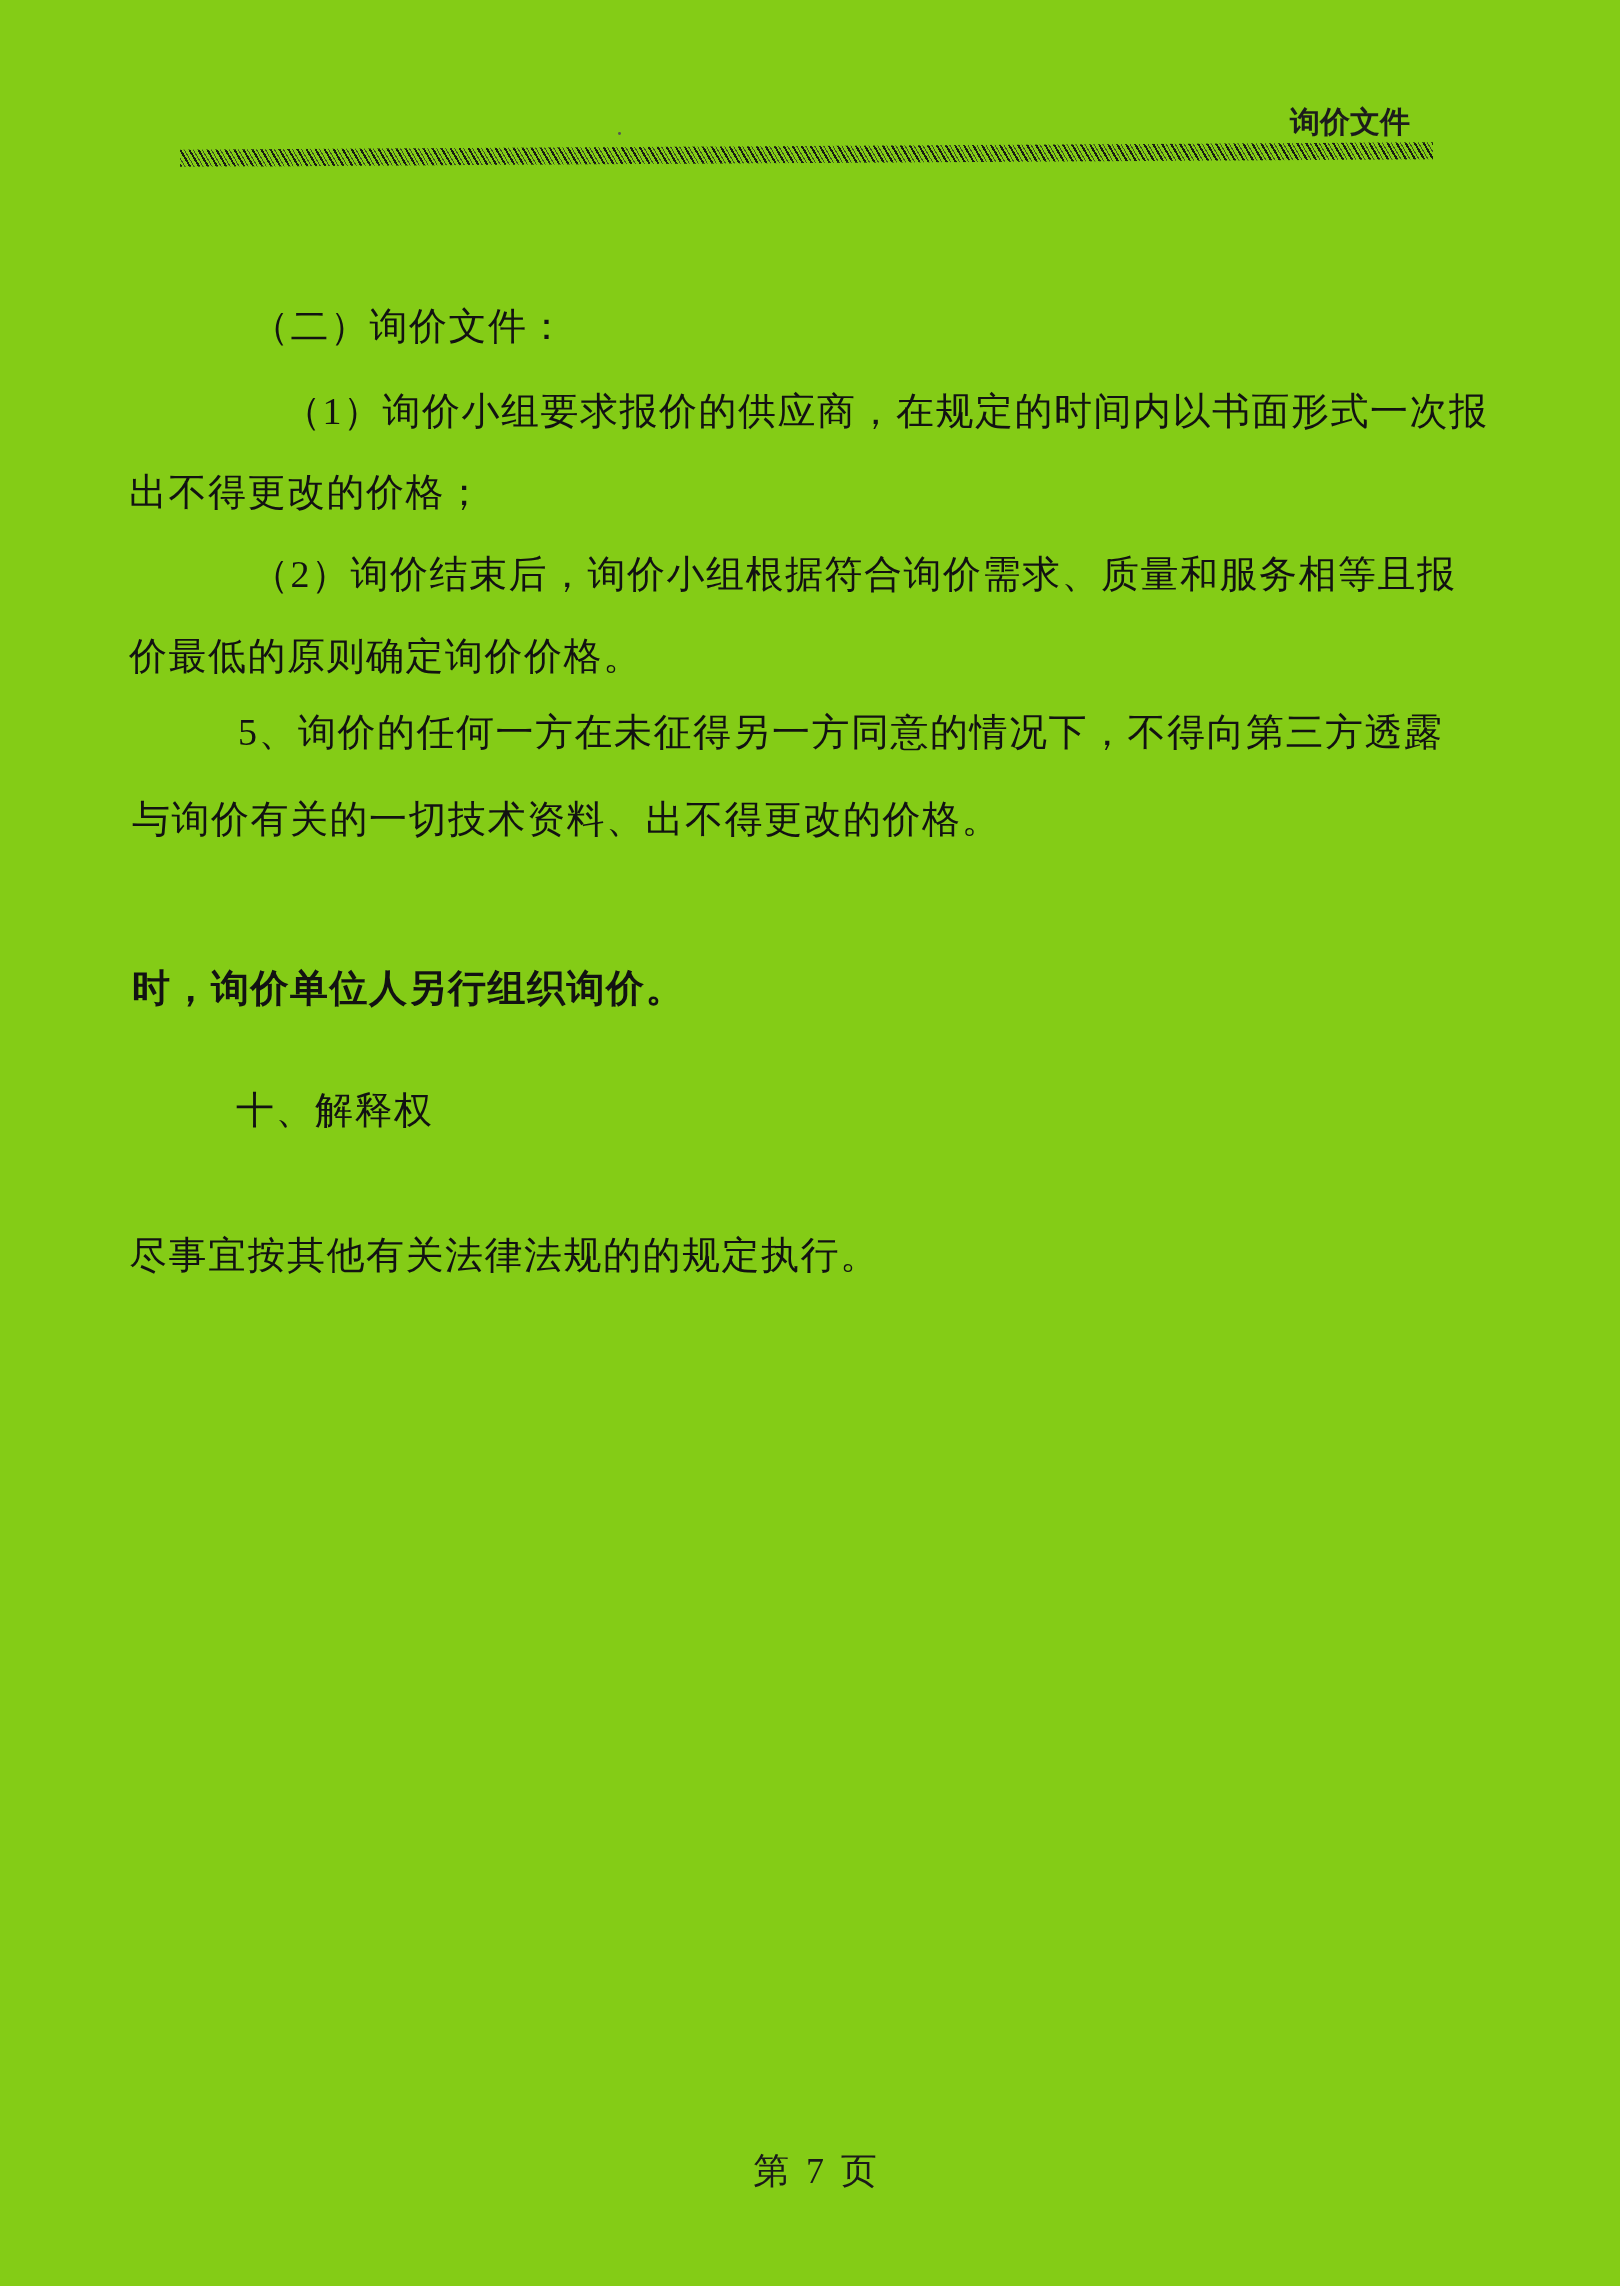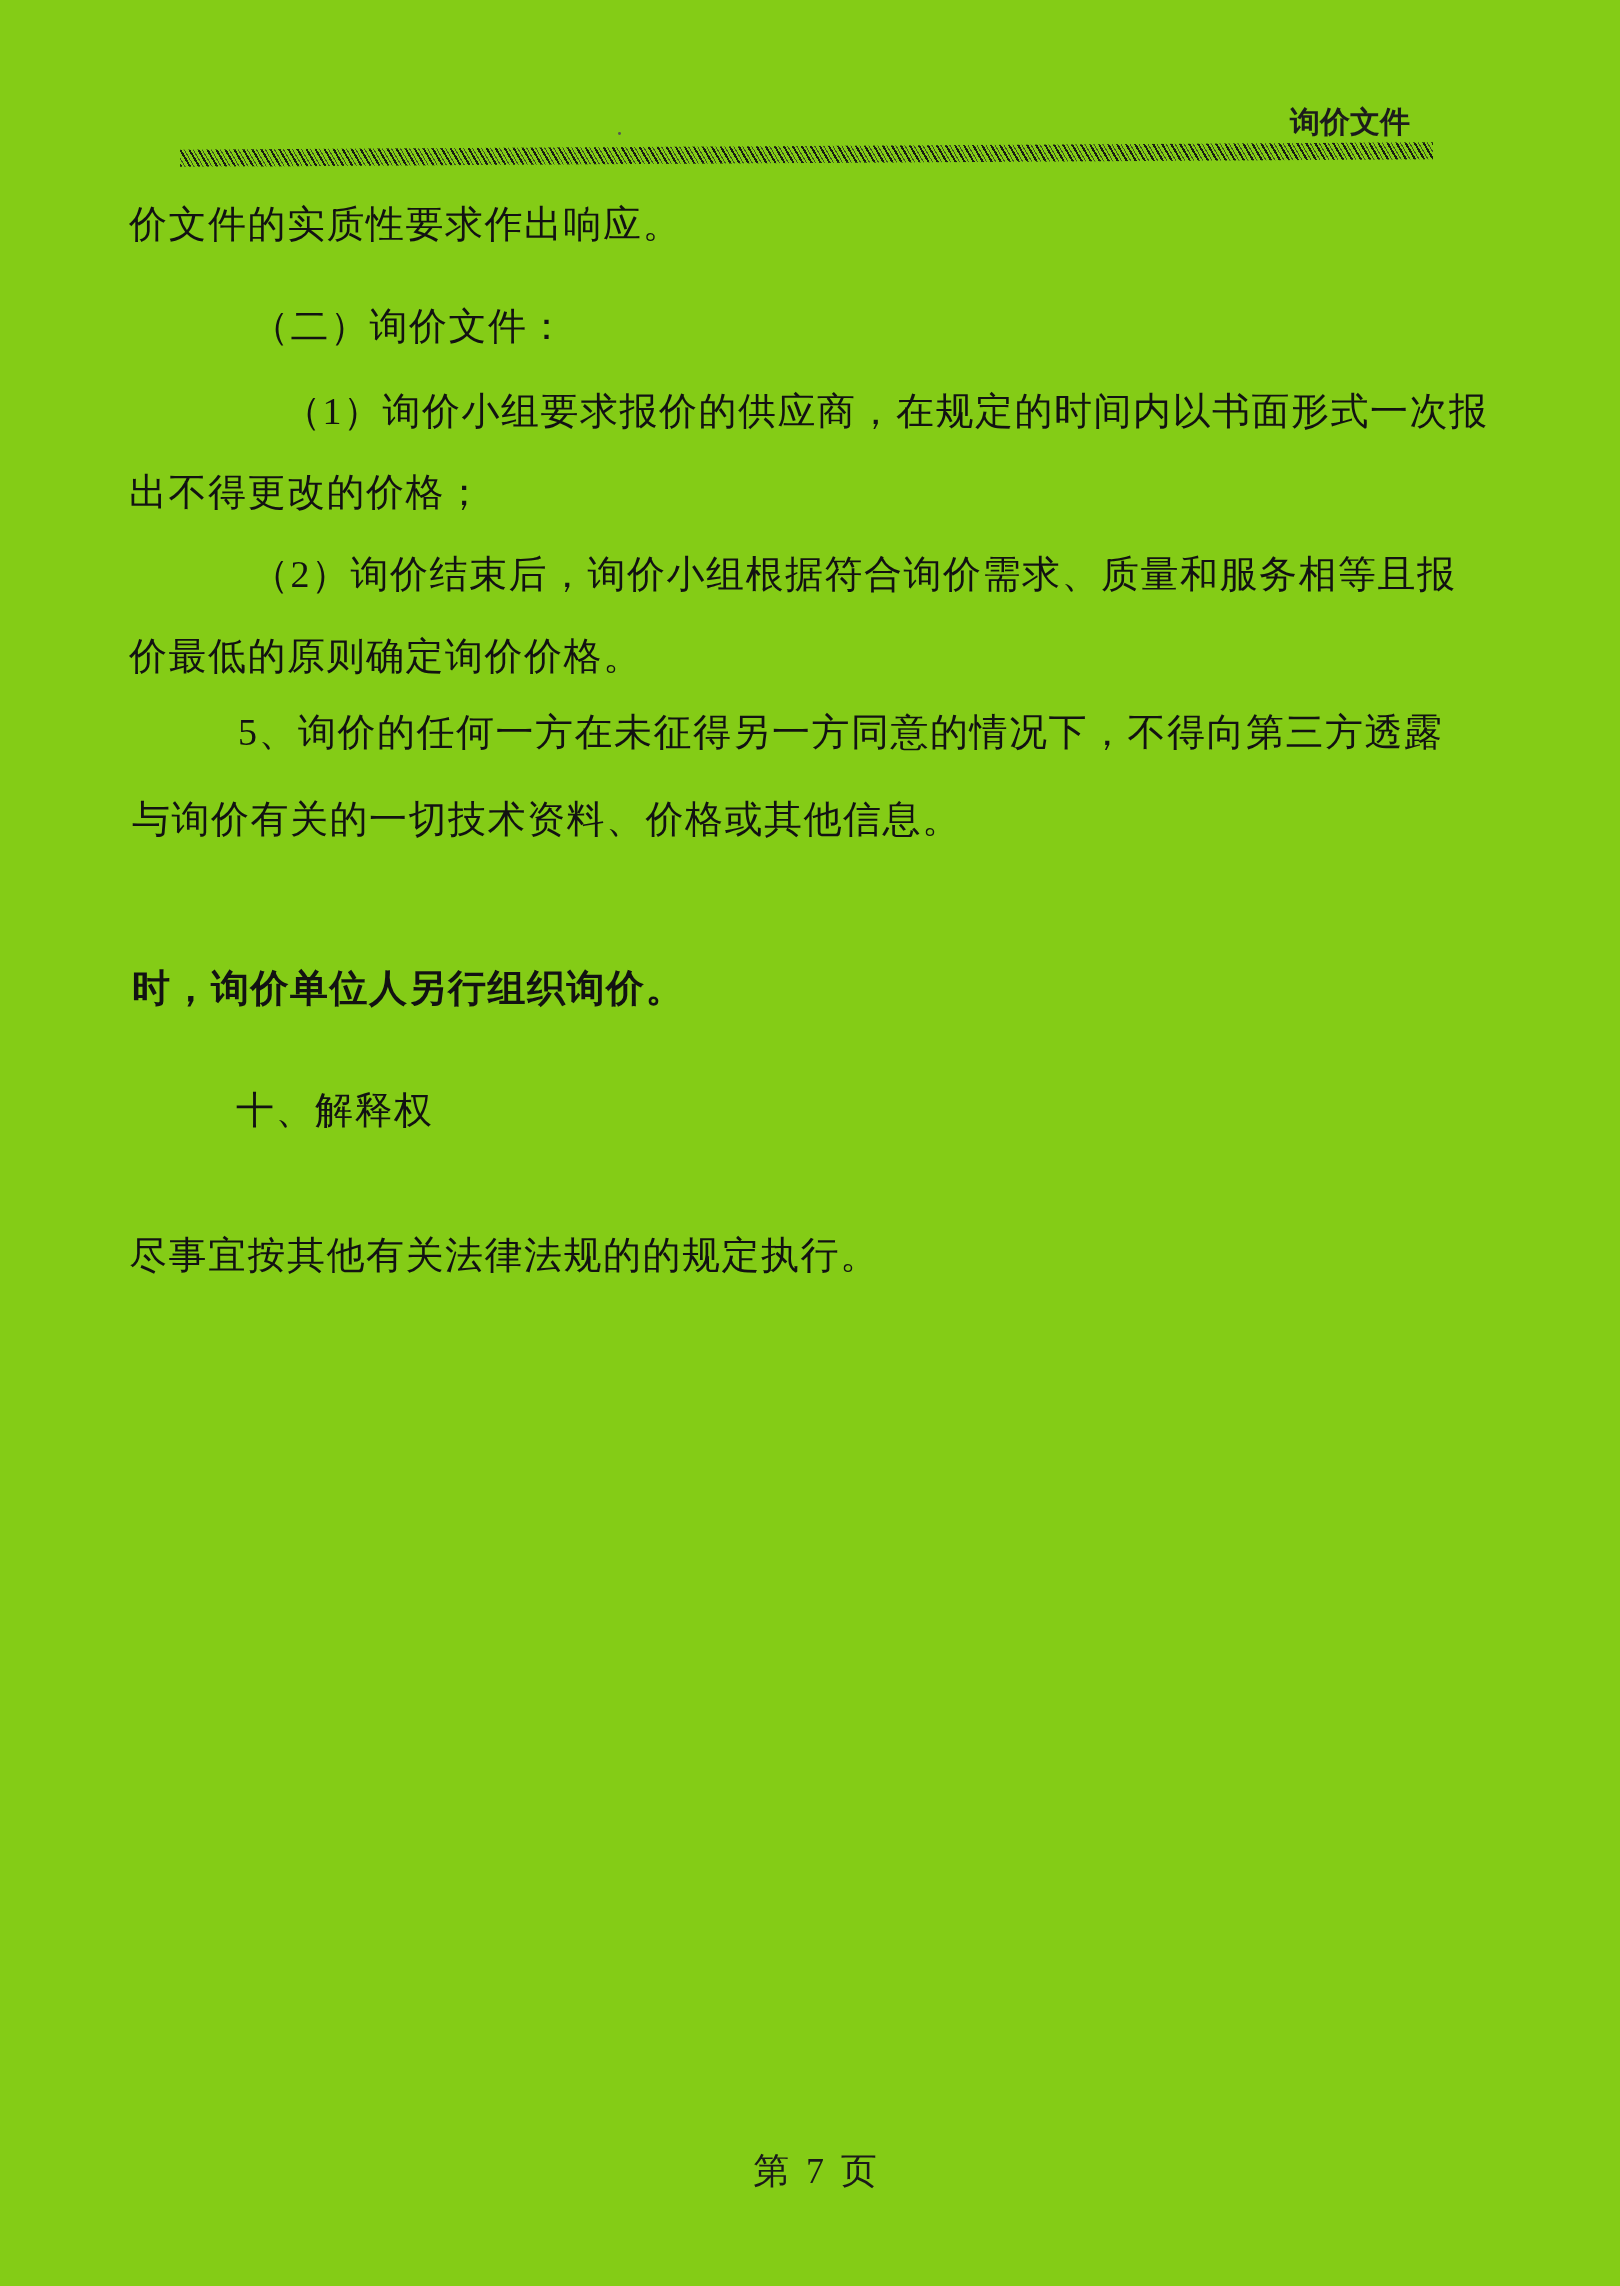--- a/index.html
+++ b/index.html
@@ -87,28 +87,27 @@
 <body>
 
 <div class="page">
 
   <div class="header-label">询价文件</div>
 
   <div class="hatch"></div>
 
   <div class="speck"></div>
 
-  <div class="bodyline ln0">价文件的实质性要求作出响应。</div>
   <div class="bodyline ln1">（二）询价文件：</div>
   <div class="bodyline ln2">（1）询价小组要求报价的供应商，在规定的时间内以书面形式一次报</div>
   <div class="bodyline ln3">出不得更改的价格；</div>
   <div class="bodyline ln4">（2）询价结束后，询价小组根据符合询价需求、质量和服务相等且报</div>
   <div class="bodyline ln5">价最低的原则确定询价价格。</div>
   <div class="bodyline ln6">5、询价的任何一方在未征得另一方同意的情况下，不得向第三方透露</div>
-  <div class="bodyline ln7">与询价有关的一切技术资料、价格或其他信息。</div>
+  <div class="bodyline ln7">与询价有关的一切技术资料、出不得更改的价格。</div>
   <div class="bodyline ln9 bold">时，询价单位人另行组织询价。</div>
   <div class="bodyline ln10">十、解释权</div>
   <div class="bodyline ln12">尽事宜按其他有关法律法规的的规定执行。</div>
 
   <div class="footer">第 7 页</div>
 
 </div>
 
 
 </body></html>

